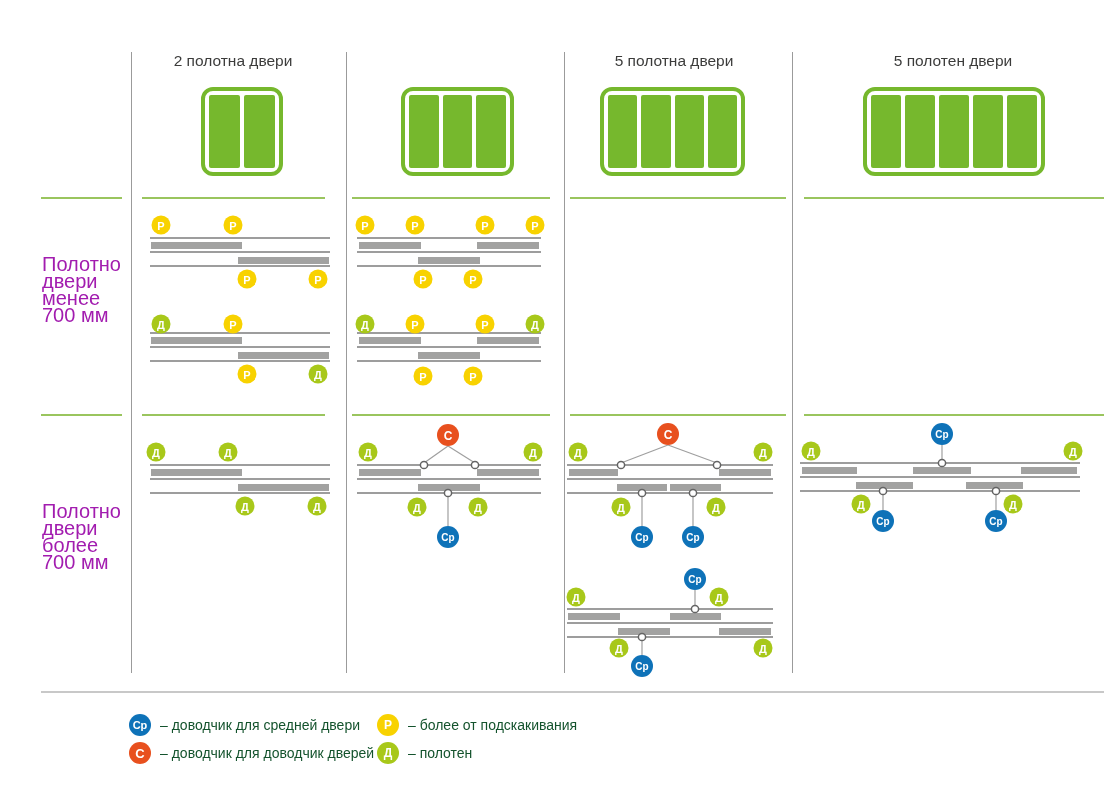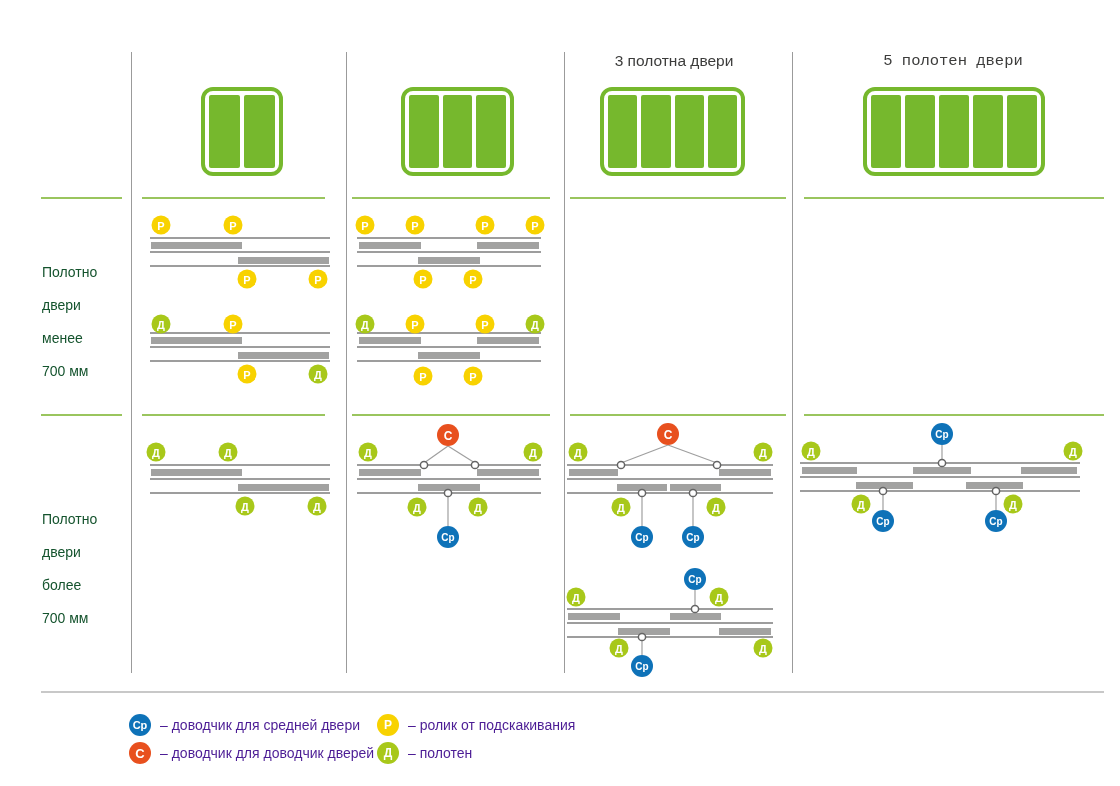--- a/index.html
+++ b/index.html
@@ -6,21 +6,21 @@
   html,body { background:#fff; }
   .page {
     position:relative; width:1120px; height:786px; background:#ffffff;
     font-family:"Liberation Sans", sans-serif; color:#3c3c3b; overflow:hidden;
   }
   
   .col-header {
     position:absolute; top:52px; width:220px; text-align:center;
     font-size:15.5px; color:#3c3c3b;
   }
-  .h0 { left:123px; } .h1 { left:341px; } .h2 { left:564px; } .h3 { left:843px;font-family:Liberation Mono, monospace; }
+  .h0 { left:123px; } .h1 { left:341px; } .h2 { left:564px; } .h3 { left:843px; }
 
   
   .door-icon {
     position:absolute; top:87px; height:89px;
     border:4px solid #76b82d; border-radius:12px; padding:4px;
     display:flex; gap:4px; background:#fff;
   }
   .door-icon .panel { flex:1; background:#76b82d; border-radius:2px; }
   .d0 { left:201px; width:82px; } .d1 { left:401px; width:113px; }
   .d2 { left:600px; width:145px; } .d3 { left:863px; width:182px; }
@@ -33,22 +33,22 @@
   .gline { position:absolute; height:2px; background:#9ac55e; }
   .ga { top:197px; } .gb { top:414px; }
   .g0 { left:41px;  width:81px;  }
   .g1 { left:142px; width:183px; }
   .g2 { left:352px; width:198px; }
   .g3 { left:570px; width:216px; }
   .g4 { left:804px; width:300px; }
 
   
   .row-label {
-    position:absolute; left:42px; width:95px; font-size:14px; line-height:33px;
-    white-space:pre-line; color:#14532d;
+    position:absolute; left:42px; width:95px; font-size:20px; line-height:17px;
+    white-space:pre-line; color:#a21caf;
   }
   .rl0 { top:256px; } .rl1 { top:503px; }
 
   
   #diagram-layer { position:absolute; left:0; top:0; pointer-events:none; }
   .rail { stroke:#7d7d7d; stroke-width:1.4; }
   .bar  { fill:#a2a2a1; }
   .link { stroke:#9f9f9f; stroke-width:1.2; }
   .node { fill:#ffffff; stroke:#646464; stroke-width:1.5; }
   .mtext { fill:#ffffff; font-weight:bold; text-anchor:middle; dominant-baseline:central;
@@ -56,28 +56,29 @@
 
   
   .legend-divider { position:absolute; left:41px; top:691px; width:1063px; height:2px; background:#c8c8c8; }
   .legend-item { position:absolute; display:flex; align-items:center; gap:9px; height:22px; }
   .li0 { left:129px; top:714px; } .li1 { left:129px; top:742px; }
   .li2 { left:377px; top:714px; } .li3 { left:377px; top:742px; }
   .legend-circle {
     width:22px; height:22px; border-radius:50%; color:#fff; font-weight:bold;
     font-size:12px; display:flex; align-items:center; justify-content:center; flex:0 0 22px;
   }
-  .legend-text { font-size:14px; color:#4c1d95; white-space:nowrap; }
+  .legend-text { font-size:14px; color:#14532d; white-space:nowrap; }
 </style>
 </head>
 <body>
 
 <div class="page">
 
-  <div class="col-header h2">3 полотна двери</div>
+  <div class="col-header h0">2 полотна двери</div>
+  <div class="col-header h2">5 полотна двери</div>
   <div class="col-header h3">5 полотен двери</div>
 
   <div class="door-icon d0">
       <div class="panel"></div>
       <div class="panel"></div>
     </div>
   <div class="door-icon d1">
       <div class="panel"></div>
       <div class="panel"></div>
       <div class="panel"></div>
@@ -425,20 +426,20 @@
   <div class="legend-item li0">
     <span class="legend-circle" style="background: rgb(14, 114, 184); font-size: 11px;">Ср</span>
     <span class="legend-text">– доводчик для средней двери</span>
   </div>
   <div class="legend-item li1">
     <span class="legend-circle" style="background: rgb(232, 80, 30); font-size: 13px;">С</span>
     <span class="legend-text">– доводчик для доводчик дверей</span>
   </div>
   <div class="legend-item li2">
     <span class="legend-circle" style="background: rgb(248, 210, 0); font-size: 12px;">Р</span>
-    <span class="legend-text">– ролик от подскакивания</span>
+    <span class="legend-text">– более от подскакивания</span>
   </div>
   <div class="legend-item li3">
     <span class="legend-circle" style="background: rgb(168, 200, 26); font-size: 12px;">Д</span>
     <span class="legend-text">– полотен</span>
   </div>
 
 </div>
 
 </body></html>

